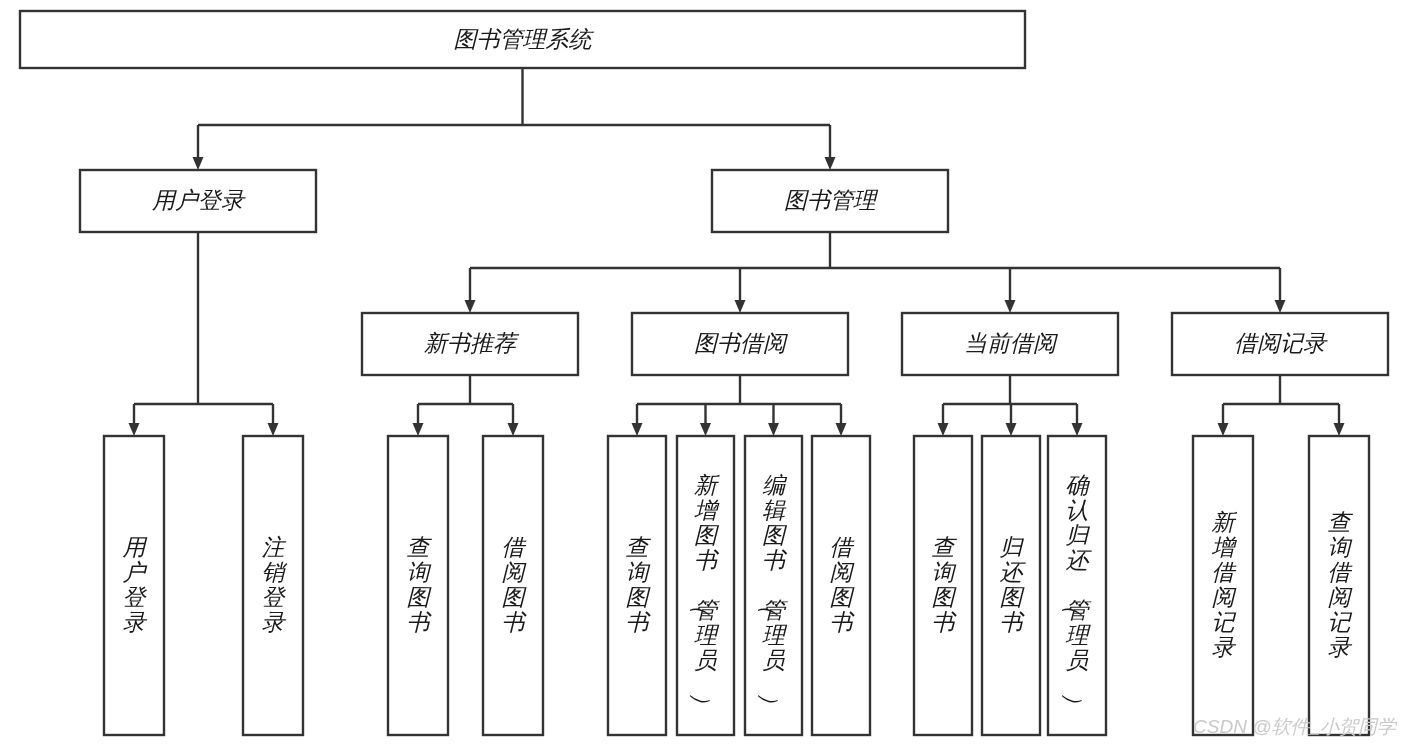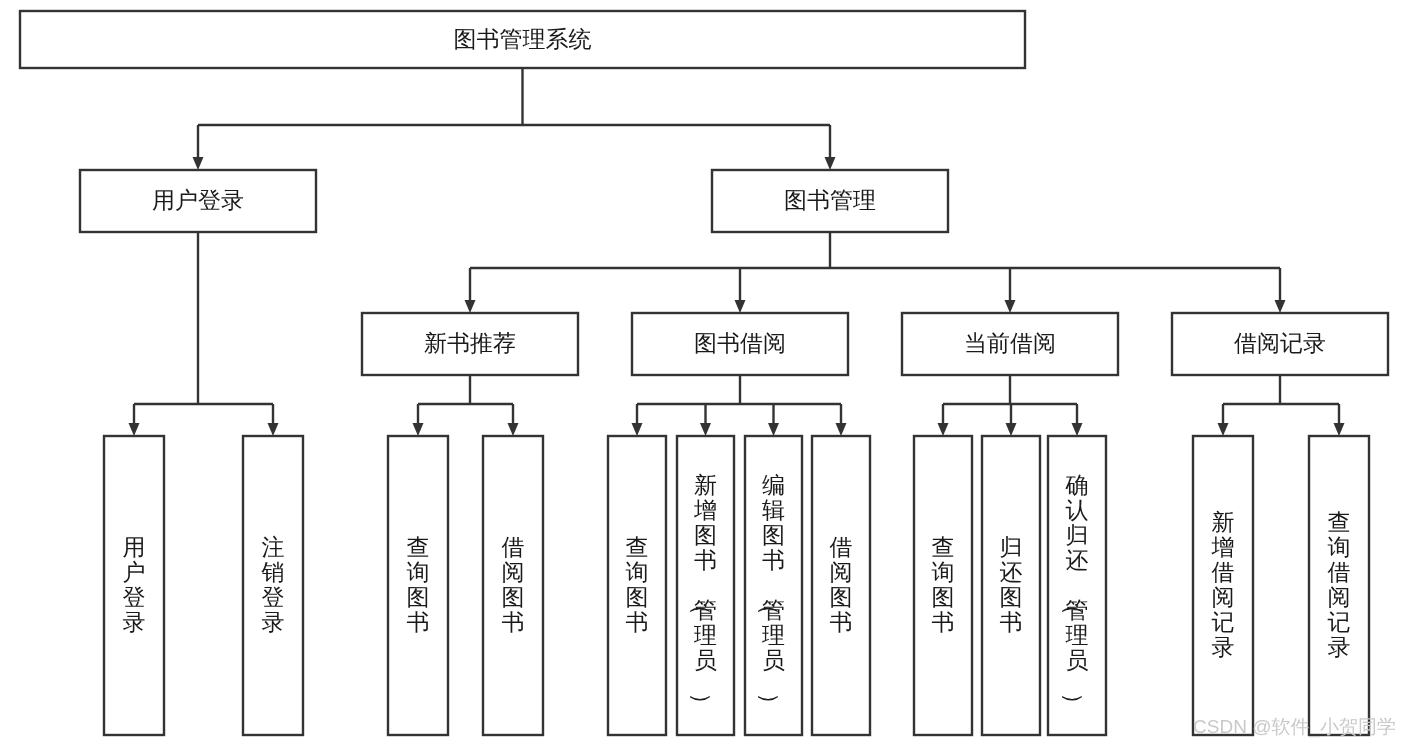--- a/index.html
+++ b/index.html
@@ -10,20 +10,21 @@
   }
   body {
     font-family: "Liberation Sans", "DejaVu Sans", sans-serif;
   }
   #diagram-root {
     position: relative;
     width: 1405px;
     height: 747px;
     background: #ffffff;
     overflow: hidden;
+    font-style: italic;
   }
   svg.diagram-canvas {
     position: absolute;
     left: 0;
     top: 0;
     width: 1405px;
     height: 747px;
     display: block;
   }
   .node-box {

